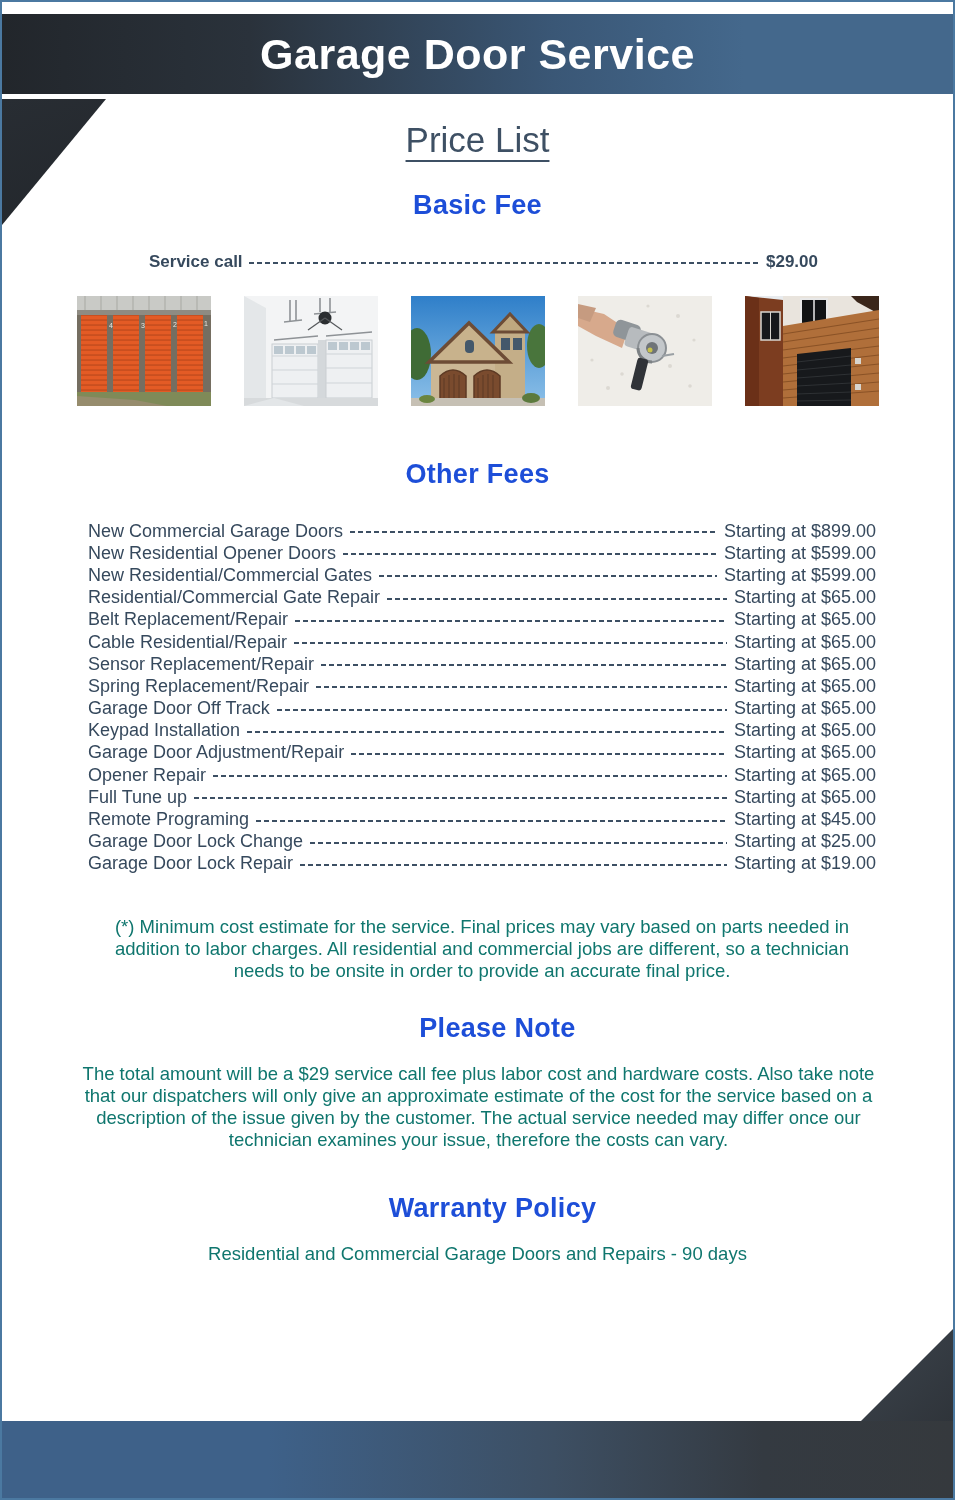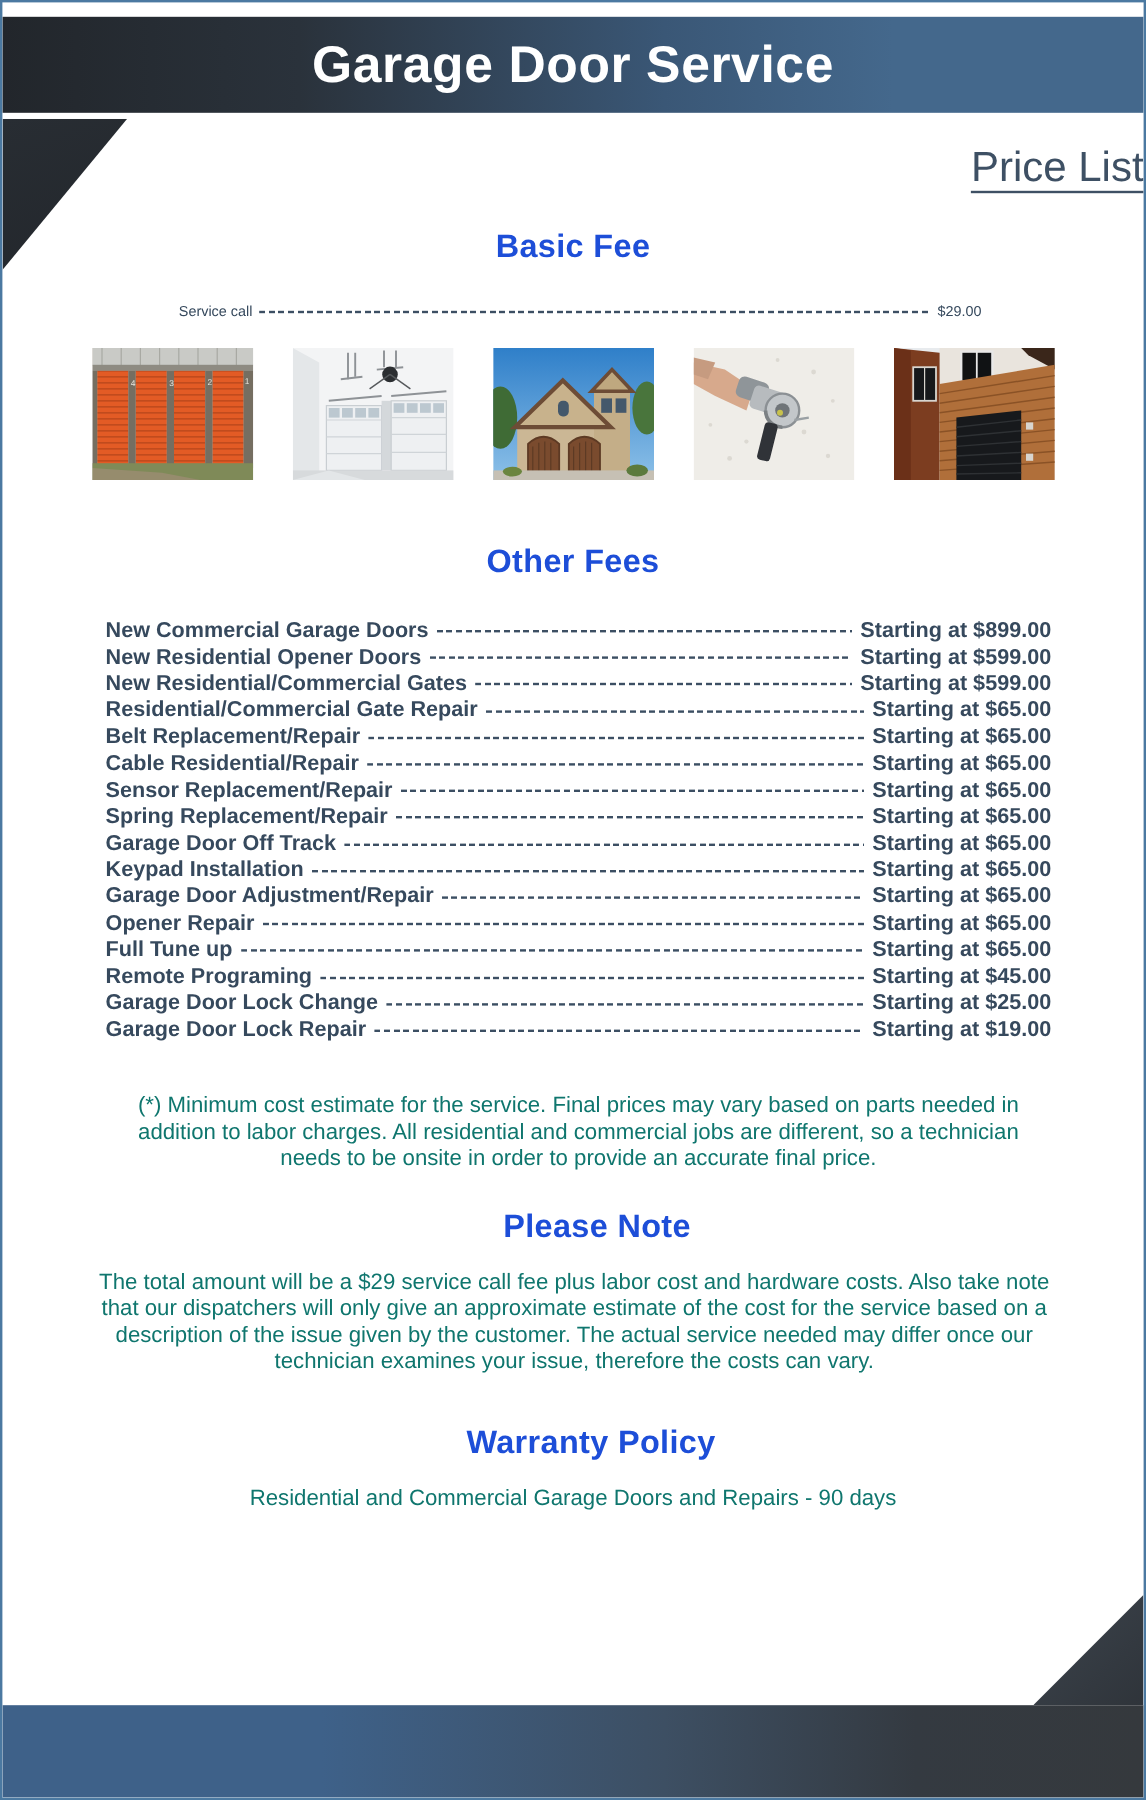--- a/index.html
+++ b/index.html
@@ -26,42 +26,42 @@
     background:linear-gradient(135deg,#3c444d 0%,#2f343a 100%);
     clip-path:polygon(100% 0,100% 100%,0 100%);
   }
   
   .footer{
     position:absolute;bottom:0;left:0;right:0;height:77px;z-index:3;
     background:linear-gradient(90deg,#3e6189 0%,#3e6189 28%,#3d4f63 58%,#343a41 80%,#35393d 100%);
   }
   
   .content{position:absolute;top:97px;left:0;right:0;z-index:1;}
-  .price-list-wrap{margin-top:21px;text-align:right;}
+  .price-list-wrap{margin-top:21px;text-align:center;}
   .price-list-title{
     display:inline-block;font-size:35px;color:#3e5064;
     text-decoration:underline;text-decoration-thickness:2px;text-underline-offset:8px;
   }
   .section-heading{
     text-align:center;font-size:27px;font-weight:bold;color:#1d4ed8;letter-spacing:.3px;
   }
   .basic-fee-heading{margin-top:30px;}
   .service-row{
-    display:flex;align-items:center;margin:31px 135px 0 147px;font-size:12px;color:#36495d;
+    display:flex;align-items:center;margin:31px 135px 0 147px;font-size:17px;color:#36495d;font-weight:bold;
   }
   .leader{
     flex:1;height:2px;margin:0 6px;align-self:center;position:relative;top:1px;
     background-image:repeating-linear-gradient(90deg,#3c4f63 0 5px,transparent 5px 8px);
   }
   .photos{display:flex;justify-content:center;gap:33px;margin-top:24px;}
   .photo{width:134px;height:110px;}
   .photo svg{display:block;width:134px;height:110px;}
   .other-fees-heading{margin-top:53px;}
   .fee-list{margin:30px 77px 0 86px;font-size:18px;}
-  .fee-row{display:flex;align-items:center;height:22.2px;font-weight:bold;}
+  .fee-row{display:flex;align-items:center;height:22.2px;}
   .fee-label{white-space:nowrap;}
   .fee-leader{
     flex:1;height:2px;margin:0 7px;align-self:center;position:relative;top:1px;
     background-image:repeating-linear-gradient(90deg,#3c4f63 0 5px,transparent 5px 8px);
   }
   .fee-price{white-space:nowrap;}
   .note{
     text-align:center;font-size:18.5px;line-height:22px;color:#0f766e;
   }
   .disclaimer{margin:41px 88px 0 97px;}

